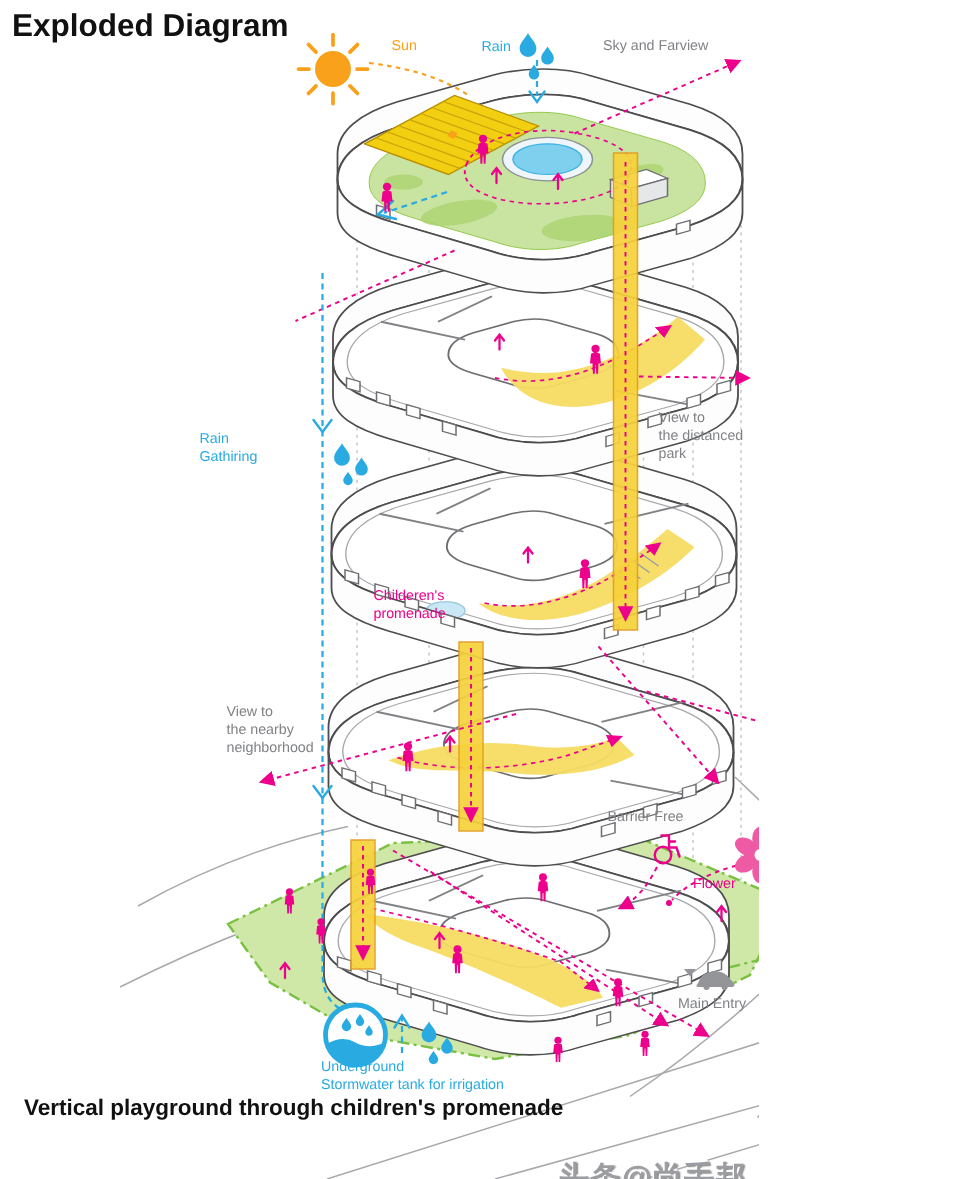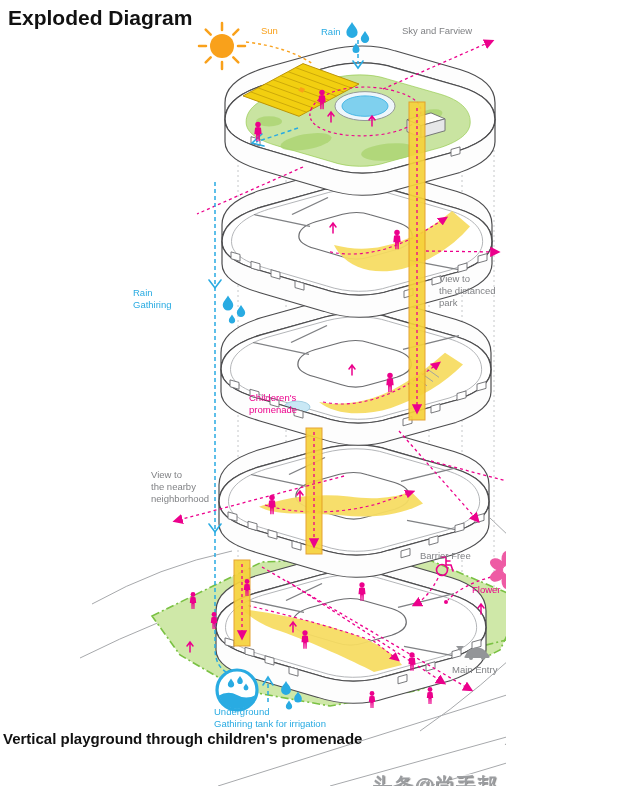--- a/index.html
+++ b/index.html
@@ -1,32 +1,32 @@
 <!DOCTYPE html>
 <html style="--pink: #ec008c; --blue: #29abe2; --orange: #f9a11b; --gray-text: #808285; --green-border: #7ac143; --site-green: #cfe8a8; --roof-green: #c9e4a1; --blob-green: #a8d36e; --promenade-yellow: #f7dc63; --shaft-yellow: #f6d23a; --solar-yellow: #f2cf10; --pool-blue: #7fd0ee; --road-gray: #a7a9ac; --watermark-gray: #9b9da0;"><head>
 <meta charset="utf-8">
 <style>
   html,body{margin:0;padding:0;background:#fff;}
   #canvas{position:relative;width:506px;height:786px;background:#fff;overflow:hidden;
           font-family:"Liberation Sans",sans-serif;}
   svg{position:absolute;left:0;top:0;}
   .lbl{position:absolute;font:9.5px/1.25 "Liberation Sans",sans-serif;white-space:pre-line;}
   #lbl-title{left:8px;top:5px;font-size:21px;font-weight:bold;color:#111;white-space:nowrap;}
-  #lbl-footer{left:3px;top:730px;font-size:15px;font-weight:bold;color:#111;white-space:nowrap;}
+  #lbl-footer{left:16px;top:730px;font-size:15px;font-weight:bold;color:#111;white-space:nowrap;}
   #lbl-watermark{right:8px;top:749px;font-size:20px;font-weight:bold;letter-spacing:1px;
       color:var(--watermark-gray,#9b9da0);text-shadow:-1px -1px 0 #fff,1px 1px 1px #8a8a8a;white-space:nowrap;margin-top:24px;}
   #lbl-sun{left:241px;top:25px;color:var(--orange,#f9a11b);margin-left:20px;}
   #lbl-rain{left:321px;top:26px;color:var(--blue,#29abe2);}
   #lbl-sky{left:402px;top:25px;color:var(--gray-text,#808285);}
   #lbl-gathering{left:133px;top:287px;color:var(--blue,#29abe2);}
   #lbl-park{left:439px;top:273px;color:var(--gray-text,#808285);}
   #lbl-promenade{left:249px;top:392px;color:var(--pink,#ec008c);}
   #lbl-nearby{left:151px;top:469px;color:var(--gray-text,#808285);}
-  #lbl-barrier{left:420px;top:539px;color:var(--gray-text,#808285);margin-top:11px;}
-  #lbl-flower{left:472px;top:584px;color:var(--pink,#ec008c);}
+  #lbl-barrier{left:405px;top:539px;color:var(--gray-text,#808285);}
+  #lbl-flower{left:462px;top:584px;color:var(--pink,#ec008c);}
   #lbl-entry{left:452px;top:664px;color:var(--gray-text,#808285);text-align:right;}
   #lbl-underground{left:214px;top:706px;color:var(--blue,#29abe2);}
 
   .plate{fill:#fff;stroke:#4d4d4f;stroke-width:1.4;stroke-linejoin:round;}
   .wallface{fill:#fdfdfd;stroke:#4d4d4f;stroke-width:1.2;stroke-linejoin:round;}
   .innerline{fill:none;stroke:#a7a9ac;stroke-width:1;}
   .court{fill:#fff;stroke:#6d6e71;stroke-width:3;}
   .partition{stroke:#808285;stroke-width:1.5;fill:none;}
   .thinpart{stroke:#9d9fa2;stroke-width:1;fill:none;}
   .window{fill:#fff;stroke:#6d6e71;stroke-width:1;}
@@ -375,17 +375,17 @@
 the distanced park</div>
 <div class="lbl" id="lbl-promenade">Childeren's
 promenade</div>
 <div class="lbl" id="lbl-nearby">View to
 the nearby
 neighborhood</div>
 <div class="lbl" id="lbl-barrier">Barrier Free</div>
 <div class="lbl" id="lbl-flower">Flower</div>
 <div class="lbl" id="lbl-entry">Main Entry</div>
 <div class="lbl" id="lbl-underground">Underground
-Gathiring tank for irrigation</div>
+Stormwater tank for irrigation</div>
 <div class="lbl" id="lbl-footer">Vertical playground through children's promenade</div>
 <div class="lbl" id="lbl-watermark">头条@尚手邦</div>
 
 </div>
 
 </body></html>

